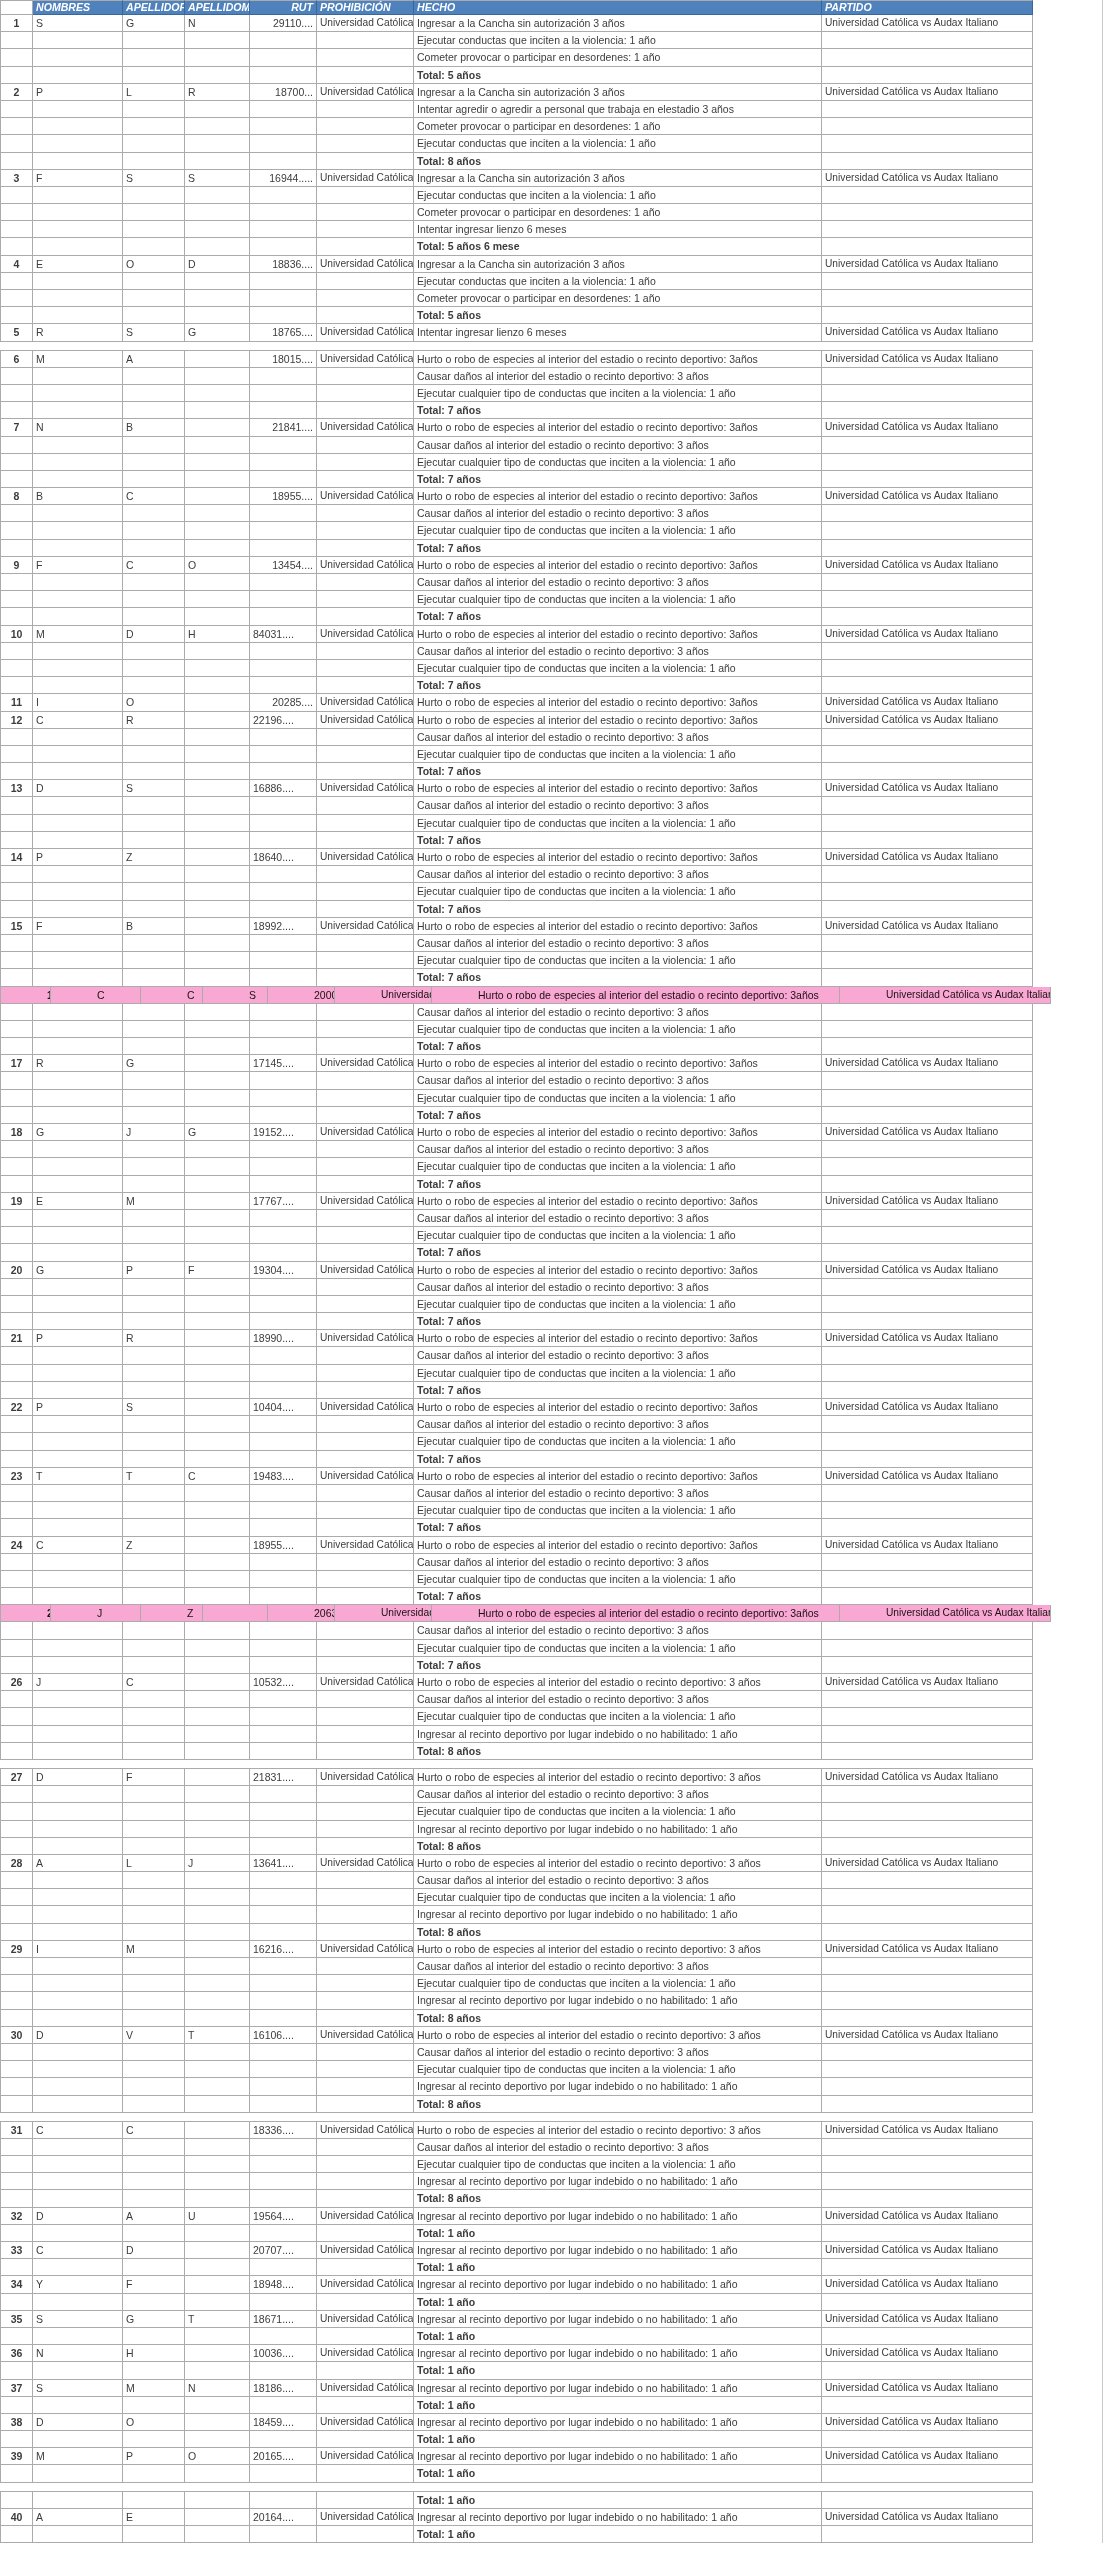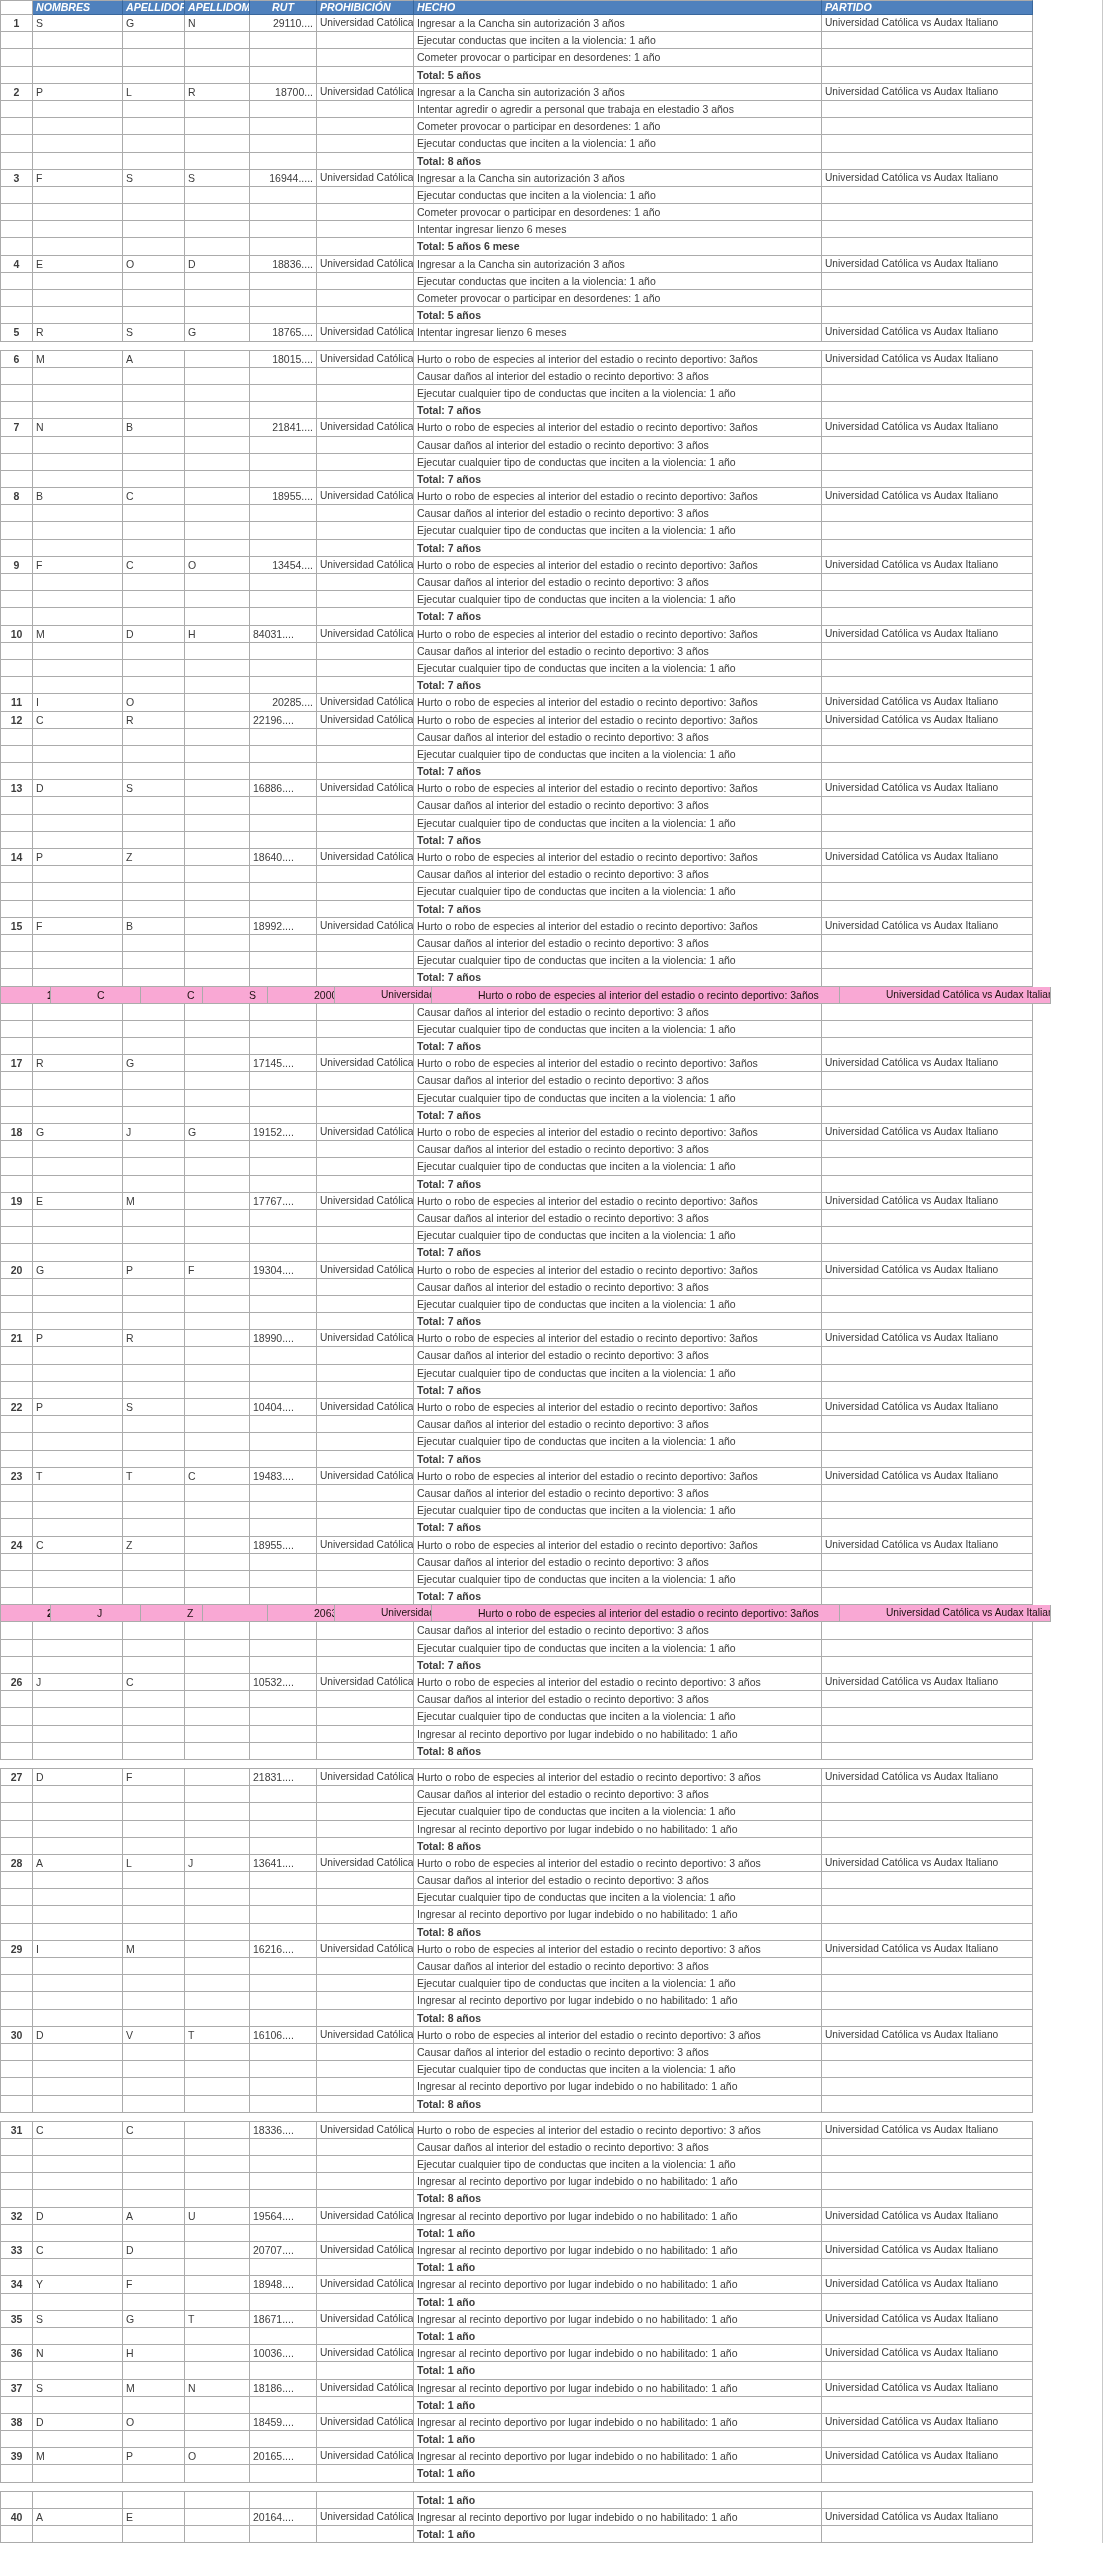--- a/index.html
+++ b/index.html
@@ -29,21 +29,21 @@
 </style>
 </head>
 <body>
 
 <div class="sheet">
   <div class="row header">
     <div class="cell c0 corner"></div>
     <div class="cell c1 hcell">NOMBRES</div>
     <div class="cell c2 hcell">APELLIDOPAT</div>
     <div class="cell c3 hcell">APELLIDOMA</div>
-    <div class="cell c4 hcell" style="text-align:center">RUT</div>
+    <div class="cell c4 hcell" style="text-align:right">RUT</div>
     <div class="cell c5 hcell">PROHIBICIÓN</div>
     <div class="cell c6 hcell">HECHO</div>
     <div class="cell c7 hcell">PARTIDO</div>
   </div>
   <div id="rows">
       <div class="row">
         <div class="cell c0 total">1</div>
         <div class="cell c1">S</div>
         <div class="cell c2">G</div>
         <div class="cell c3">N</div>

